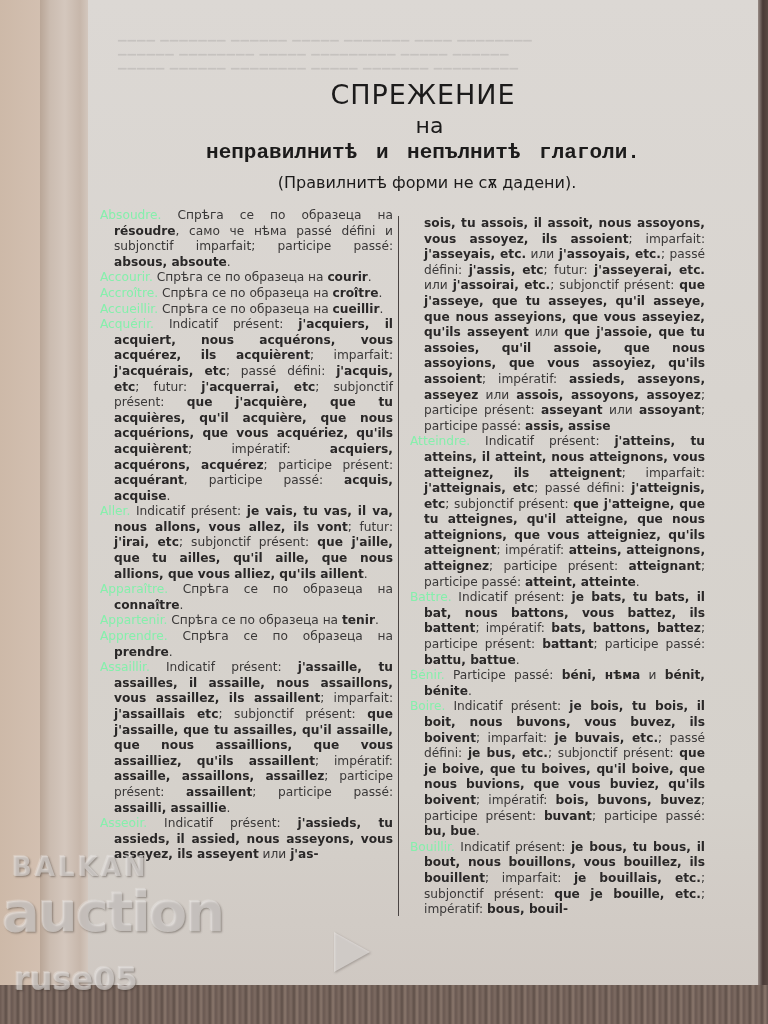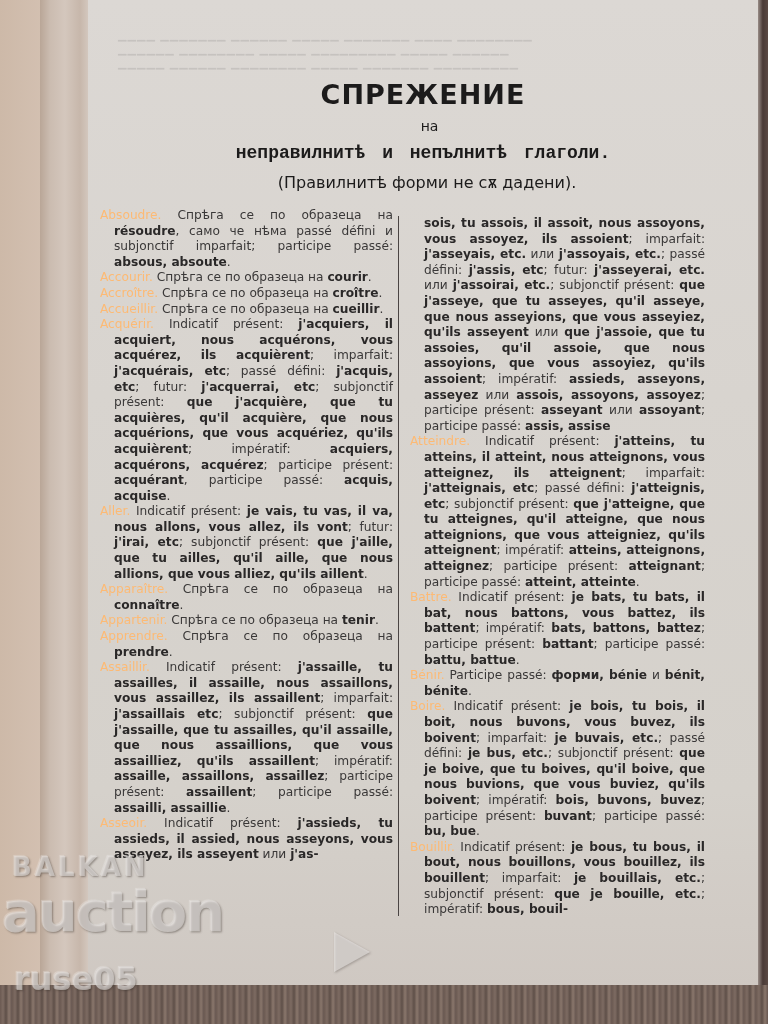--- a/index.html
+++ b/index.html
@@ -29,41 +29,41 @@
       background:linear-gradient(180deg,#dcd8d4 0%,#d8d4cf 40%,#d5d1cb 80%,#cfc8c2 100%);
     }
     .bleed {
       position:absolute; left:0; top:40px; width:670px; height:120px;
       opacity:0.12; font-size:11px; color:#333; line-height:14px;
       padding-left:30px; letter-spacing:1px;
     }
     .header { position:absolute; left:0; top:78px; width:670px; text-align:center; color:#1c1b1b; }
     .title {
       font-family:"DejaVu Sans", sans-serif; font-size:27px; letter-spacing:1px;
-      font-weight:bold; line-height:34px;
+      font-weight:normal; line-height:34px;
     }
-    .na { font-size:14px; line-height:24px; margin-top:2px;margin-left:13px; }
+    .na { font-size:22px; line-height:24px; margin-top:2px;margin-left:13px; }
     .subtitle {
-      font-family:"Liberation Mono", monospace; font-size:18px; font-weight:bold;
+      font-family:"Liberation Mono", monospace; font-size:21px; font-weight:bold;
       letter-spacing:0px; line-height:30px; word-spacing:6px;
     }
     .note { font-family:"DejaVu Sans", sans-serif; font-size:16px; line-height:26px; margin-top:2px;padding-left:8px; }
 
     .col {
       position:absolute; top:208px; width:300px;
       font-family:"DejaVu Sans", sans-serif; font-size:12.2px; line-height:15.6px;
       color:#222; text-align:justify;
     }
     .col.left { left:100px; width:293px; }
     .col.right { left:410px; top:216px; width:295px; }
     .divider { position:absolute; left:398px; top:216px; width:1px; height:700px; background:#4a4443; }
 
     .entry { margin:0; padding-left:14px; text-indent:-14px; }
     .entry.cont { padding-left:14px; text-indent:0; }
-    .hw { font-weight:normal; color:#fdba74; }
+    .hw { font-weight:normal; color:#86efac; }
     .b { font-weight:bold; color:#2a2828; }
     .r { font-weight:normal; color:#3a3838; }
 
     .watermark {
       position:absolute; left:0; top:850px; width:420px; height:150px;
       pointer-events:none; color:rgba(235,232,230,0.55);
       text-shadow:1px 1px 2px rgba(60,50,45,0.45), -1px -1px 1px rgba(255,255,255,0.3);
       font-family:"DejaVu Sans", sans-serif; font-weight:bold;text-decoration:underline;
     }
     .wm-brand { position:absolute; left:12px; top:2px; font-size:26px; letter-spacing:3px; }
@@ -109,21 +109,21 @@
     <p class="entry"><span class="hw">Appartenir.</span><span class="r"> Спрѣга се по образеца на </span><span class="b">tenir</span><span class="r">.</span></p>
     <p class="entry"><span class="hw">Apprendre.</span><span class="r"> Спрѣга се по образеца на </span><span class="b">prendre</span><span class="r">.</span></p>
     <p class="entry"><span class="hw">Assaillir.</span><span class="r"> Indicatif présent: </span><span class="b">j'assaille, tu assailles, il assaille, nous assaillons, vous assaillez, ils assaillent</span><span class="r">; imparfait: </span><span class="b">j'assaillais etc</span><span class="r">; subjonctif présent: </span><span class="b">que j'assaille, que tu assailles, qu'il assaille, que nous assaillions, que vous assailliez, qu'ils assaillent</span><span class="r">; impératif: </span><span class="b">assaille, assaillons, assaillez</span><span class="r">; participe présent: </span><span class="b">assaillent</span><span class="r">; participe passé: </span><span class="b">assailli, assaillie</span><span class="r">.</span></p>
     <p class="entry"><span class="hw">Asseoir.</span><span class="r"> Indicatif présent: </span><span class="b">j'assieds, tu assieds, il assied, nous asseyons, vous asseyez, ils asseyent</span><span class="r"> или </span><span class="b">j'as-</span></p>
   </div>
 <div class="divider"></div>
 <div class="col right" id="col-right">
     <p class="entry cont"><span class="b">sois, tu assois, il assoit, nous assoyons, vous assoyez, ils assoient</span><span class="r">; imparfait: </span><span class="b">j'asseyais, etc.</span><span class="r"> или </span><span class="b">j'assoyais, etc.</span><span class="r">; passé défini: </span><span class="b">j'assis, etc</span><span class="r">; futur: </span><span class="b">j'asseyerai, etc.</span><span class="r"> или </span><span class="b">j'assoirai, etc.</span><span class="r">; subjonctif présent: </span><span class="b">que j'asseye, que tu asseyes, qu'il asseye, que nous asseyions, que vous asseyiez, qu'ils asseyent</span><span class="r"> или </span><span class="b">que j'assoie, que tu assoies, qu'il assoie, que nous assoyions, que vous assoyiez, qu'ils assoient</span><span class="r">; impératif: </span><span class="b">assieds, asseyons, asseyez</span><span class="r"> или </span><span class="b">assois, assoyons, assoyez</span><span class="r">; participe présent: </span><span class="b">asseyant</span><span class="r"> или </span><span class="b">assoyant</span><span class="r">; participe passé: </span><span class="b">assis, assise</span></p>
     <p class="entry"><span class="hw">Atteindre.</span><span class="r"> Indicatif présent: </span><span class="b">j'atteins, tu atteins, il atteint, nous atteignons, vous atteignez, ils atteignent</span><span class="r">; imparfait: </span><span class="b">j'atteignais, etc</span><span class="r">; passé défini: </span><span class="b">j'atteignis, etc</span><span class="r">; subjonctif présent: </span><span class="b">que j'atteigne, que tu atteignes, qu'il atteigne, que nous atteignions, que vous atteigniez, qu'ils atteignent</span><span class="r">; impératif: </span><span class="b">atteins, atteignons, atteignez</span><span class="r">; participe présent: </span><span class="b">atteignant</span><span class="r">; participe passé: </span><span class="b">atteint, atteinte</span><span class="r">.</span></p>
     <p class="entry"><span class="hw">Battre.</span><span class="r"> Indicatif présent: </span><span class="b">je bats, tu bats, il bat, nous battons, vous battez, ils battent</span><span class="r">; impératif: </span><span class="b">bats, battons, battez</span><span class="r">; participe présent: </span><span class="b">battant</span><span class="r">; participe passé: </span><span class="b">battu, battue</span><span class="r">.</span></p>
-    <p class="entry"><span class="hw">Bénir.</span><span class="r"> Participe passé: </span><span class="b">форми, bénie</span><span class="r"> и </span><span class="b">bénit, bénite</span><span class="r">.</span></p>
+    <p class="entry"><span class="hw">Bénir.</span><span class="r"> Participe passé: </span><span class="b">béni, нѣма</span><span class="r"> и </span><span class="b">bénit, bénite</span><span class="r">.</span></p>
     <p class="entry"><span class="hw">Boire.</span><span class="r"> Indicatif présent: </span><span class="b">je bois, tu bois, il boit, nous buvons, vous buvez, ils boivent</span><span class="r">; imparfait: </span><span class="b">je buvais, etc.</span><span class="r">; passé défini: </span><span class="b">je bus, etc.</span><span class="r">; subjonctif présent: </span><span class="b">que je boive, que tu boives, qu'il boive, que nous buvions, que vous buviez, qu'ils boivent</span><span class="r">; impératif: </span><span class="b">bois, buvons, buvez</span><span class="r">; participe présent: </span><span class="b">buvant</span><span class="r">; participe passé: </span><span class="b">bu, bue</span><span class="r">.</span></p>
     <p class="entry"><span class="hw">Bouillir.</span><span class="r"> Indicatif présent: </span><span class="b">je bous, tu bous, il bout, nous bouillons, vous bouillez, ils bouillent</span><span class="r">; imparfait: </span><span class="b">je bouillais, etc.</span><span class="r">; subjonctif présent: </span><span class="b">que je bouille, etc.</span><span class="r">; impératif: </span><span class="b">bous, bouil-</span></p>
   </div>
 
 <div class="wood"></div>
 
 <div class="watermark">
   <div class="wm-brand">BALKAN</div>
   <div class="wm-main">auction</div>
   <div class="wm-user">ruse05</div>

